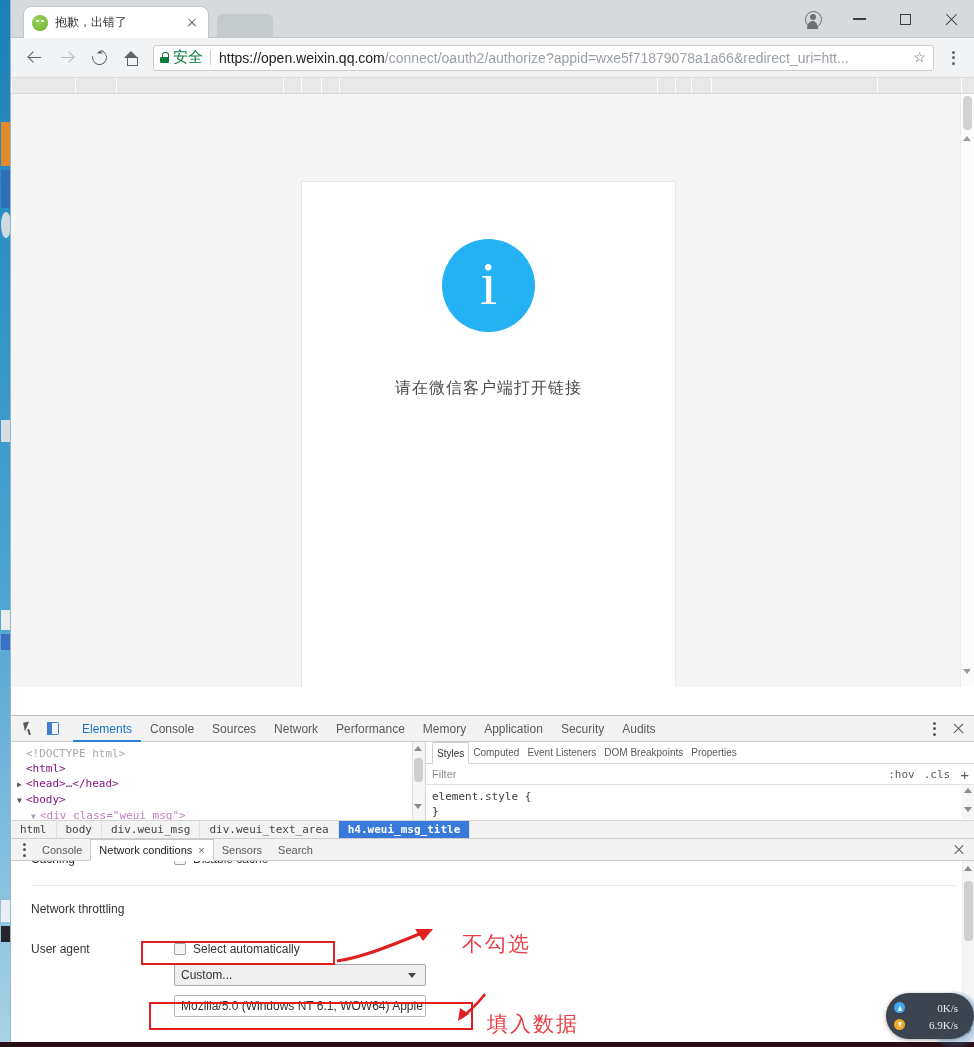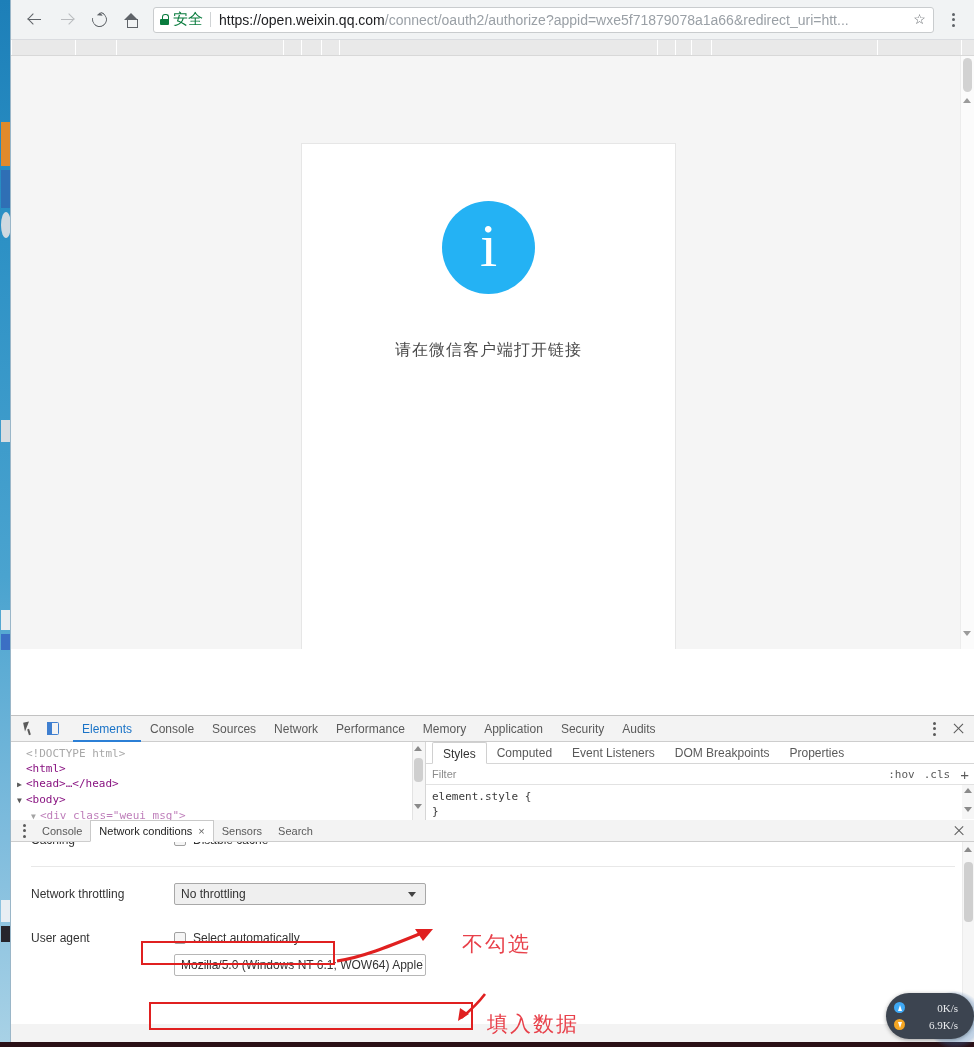--- a/index.html
+++ b/index.html
@@ -297,21 +297,21 @@
   #dom-scroll .up, #dom-scroll .dn { position:absolute; right:3px; width:0; height:0;
     border-left:4px solid transparent; border-right:4px solid transparent; }
   #dom-scroll .up { top:4px; border-bottom:5px solid #8a8a8a; }
   #dom-scroll .dn { top:62px; border-top:5px solid #8a8a8a; }
 
   #styles-pane { flex:1; background:#fff; position:relative; }
   #styles-tabs {
     height:22px; display:flex; align-items:center; border-bottom:1px solid #d6d6d6;
     padding-left:6px;
   }
-  .st-tab { font-size:12px; color:#5a5a5a; padding:0 10px; height:22px; line-height:22px; cursor:pointer; }
+  .st-tab { font-size:10px; color:#5a5a5a; padding:0 4px; height:22px; line-height:22px; cursor:pointer; }
   .st-tab.active { color:#333; background:#fff; border:1px solid #d0d0d0; border-bottom:1px solid #fff;
                    margin-bottom:-1px; border-radius:2px 2px 0 0; }
   #styles-filterrow {
     height:21px; display:flex; align-items:center; border-bottom:1px solid #e2e2e2;
     padding:0 6px; font-size:11px; color:#8c8c8c;
   }
   #styles-filterrow .ff { flex:1; }
   #styles-filterrow .hov, #styles-filterrow .cls {
     font-family:"DejaVu Sans Mono", monospace; color:#5a5a5a; margin-left:9px; cursor:pointer;
   }
@@ -448,20 +448,40 @@
   <div class="tb-icon" id="strip-clock"></div>
   <div class="tb-icon" id="strip-gray1"></div>
   <div class="tb-icon" id="strip-ie"></div>
   <div class="tb-icon" id="strip-blue2"></div>
   <div class="tb-icon" id="strip-e"></div>
   <div class="tb-icon" id="strip-dark"></div>
 </div>
 
 <div id="chrome-window">
 
+  <div id="tabstrip">
+    <div id="tab-active">
+      <div id="tab-favicon"></div>
+      <div id="tab-title">抱歉，出错了</div>
+      <div id="tab-close"></div>
+    </div>
+    <div id="tab-ghost"></div>
+    <div id="winctl">
+      <div class="winbtn">
+        <div id="profile-avatar"></div>
+      </div>
+      <div class="winbtn" id="btn-min">
+          <span></span>
+        </div>
+      <div class="winbtn" id="btn-max">
+          <span></span>
+        </div>
+      <div class="winbtn" id="btn-close"></div>
+    </div>
+  </div>
 
   <div id="toolbar">
     <div class="navbtn">
         <div class="arrow-l"></div>
       </div>
     <div class="navbtn">
         <div class="arrow-r"></div>
       </div>
     <div class="navbtn">
         <div class="reload-ico"></div>
@@ -576,20 +596,27 @@
           <div>element.style {</div>
           <div>}</div>
           <div id="styles-scroll">
             <div class="up"></div>
             <div class="dn"></div>
           </div>
         </div>
       </div>
     </div>
 
+    <div id="breadcrumb">
+      <div class="crumb">html</div>
+      <div class="crumb">body</div>
+      <div class="crumb">div.weui_msg</div>
+      <div class="crumb">div.weui_text_area</div>
+      <div class="crumb active">h4.weui_msg_title</div>
+    </div>
 
     <div id="drawer-tabs">
       <div id="drawer-kebab">
           <i></i>
           <i></i>
           <i></i>
         </div>
       <div class="dw-tab">Console</div>
       <div class="dw-tab active">
         <span>Network conditions</span>
@@ -607,35 +634,37 @@
           <div class="nc-label">Caching</div>
           <div class="nc-check"></div>
           <div>Disable cache</div>
         </div>
       </div>
 
       <div class="nc-sep"></div>
 
       <div class="nc-row" style="margin-top:16px;">
         <div class="nc-label">Network throttling</div>
-        <div class="sel-wrap">
-          <select class="nc-select">
-            <option>No throttling</option>
-          </select>
-        </div>
       </div>
 
       <div class="nc-row" style="margin-top:26px;">
         <div class="nc-label">User agent</div>
         <div style="display:flex;align-items:center;">
           <div class="nc-check"></div>
           <div>Select automatically</div>
         </div>
       </div>
 
+      <div class="nc-row" style="margin-top:8px;padding-left:163px;">
+        <div class="sel-wrap">
+          <select class="nc-select">
+            <option>Custom...</option>
+          </select>
+        </div>
+      </div>
 
       <div class="nc-row" style="margin-top:9px;padding-left:163px;">
         <input id="ua-input" type="text" value="Mozilla/5.0 (Windows NT 6.1; WOW64) Apple\" style="">
       </div>
 
       <div id="nc-scroll">
         <div class="up"></div>
         <div class="thumb"></div>
         <div class="dn"></div>
       </div>

